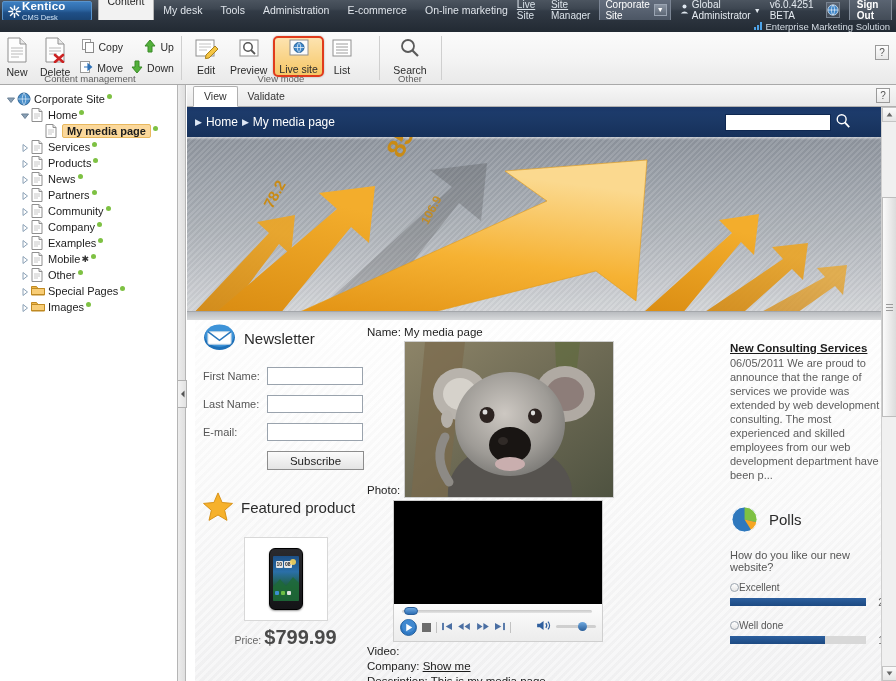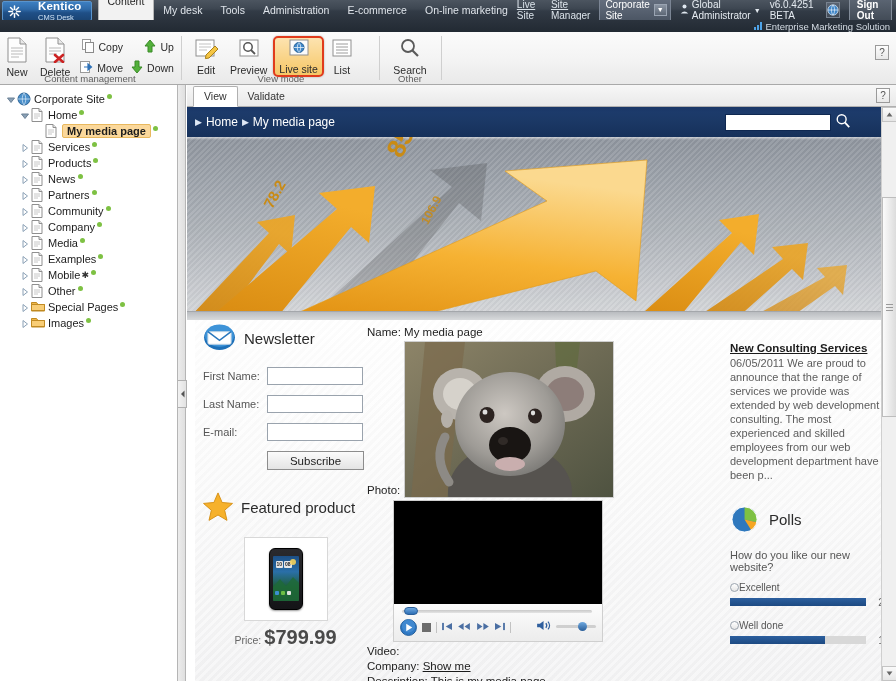--- a/index.html
+++ b/index.html
@@ -19,21 +19,21 @@
   }
   .logo-box {
     width: 118px; height: 20px; margin-left: 2px; margin-top: 1px;
     background: linear-gradient(to bottom, #3d7fc1 0%, #2f6aa8 40%, #1f4f87 60%, #1a4474 100%);
     border: 1px solid #5a94cc; border-radius: 2px;
     display: flex; align-items: center; padding-left: 4px;
     position: relative;
   }
   .logo-flake { width: 15px; height: 15px; position: relative; flex: none; }
   .logo-flake svg { display: block; }
-  .logo-text { margin-left: 16px; line-height: 1; }
+  .logo-text { margin-left: 0; line-height: 1; }
   .logo-title { color: #ffffff; font-size: 11.5px; font-weight: bold; letter-spacing: .2px; display:block; }
   .logo-sub { color: #cfe2f5; font-size: 7.5px; display:block; margin-top: 1px; }
 
   .mainnav { display: flex; align-items: flex-end; margin-left: 6px; height: 20px; }
   .mainnav .tab {
     padding: 3px 9px 3px 9px; font-size: 10.5px; color: #dfe4ea;
     height: 19px; line-height: 13px; cursor: pointer; white-space: nowrap;
   }
   .mainnav .tab.active {
     background: #f2f2f2; color: #222; border-radius: 2px 2px 0 0;
@@ -698,36 +698,20 @@
             <g stroke="#c6c6c6">
               <line x1="3" y1="6" x2="9" y2="6"></line>
               <line x1="3" y1="8" x2="9" y2="8"></line>
               <line x1="3" y1="10" x2="7" y2="10"></line>
             </g>
           </svg></span>
       <span class="tlabel">Company</span>
       <span class="dot"></span>
     </div>
 
-    <div class="tnode" style="padding-left:14px">
-      <span class="tw"><svg width="8" height="8" viewBox="0 0 8 8">
-            <path d="M2 0.5v7L6.5 4z" fill="none" stroke="#8aa0b5"></path>
-          </svg></span>
-      <span class="ticon"><svg width="12" height="14" viewBox="0 0 12 14">
-            <path d="M1 0.5h7l3 3v10H1z" fill="#fff" stroke="#8f8f8f"></path>
-            <path d="M8 0.5v3h3" fill="#e4e4e4" stroke="#8f8f8f"></path>
-            <g stroke="#c6c6c6">
-              <line x1="3" y1="6" x2="9" y2="6"></line>
-              <line x1="3" y1="8" x2="9" y2="8"></line>
-              <line x1="3" y1="10" x2="7" y2="10"></line>
-            </g>
-          </svg></span>
-      <span class="tlabel">Media</span>
-      <span class="dot"></span>
-    </div>
 
     <div class="tnode" style="padding-left:14px">
       <span class="tw"><svg width="8" height="8" viewBox="0 0 8 8">
             <path d="M2 0.5v7L6.5 4z" fill="none" stroke="#8aa0b5"></path>
           </svg></span>
       <span class="ticon"><svg width="12" height="14" viewBox="0 0 12 14">
             <path d="M1 0.5h7l3 3v10H1z" fill="#fff" stroke="#8f8f8f"></path>
             <path d="M8 0.5v3h3" fill="#e4e4e4" stroke="#8f8f8f"></path>
             <g stroke="#c6c6c6">
               <line x1="3" y1="6" x2="9" y2="6"></line>

